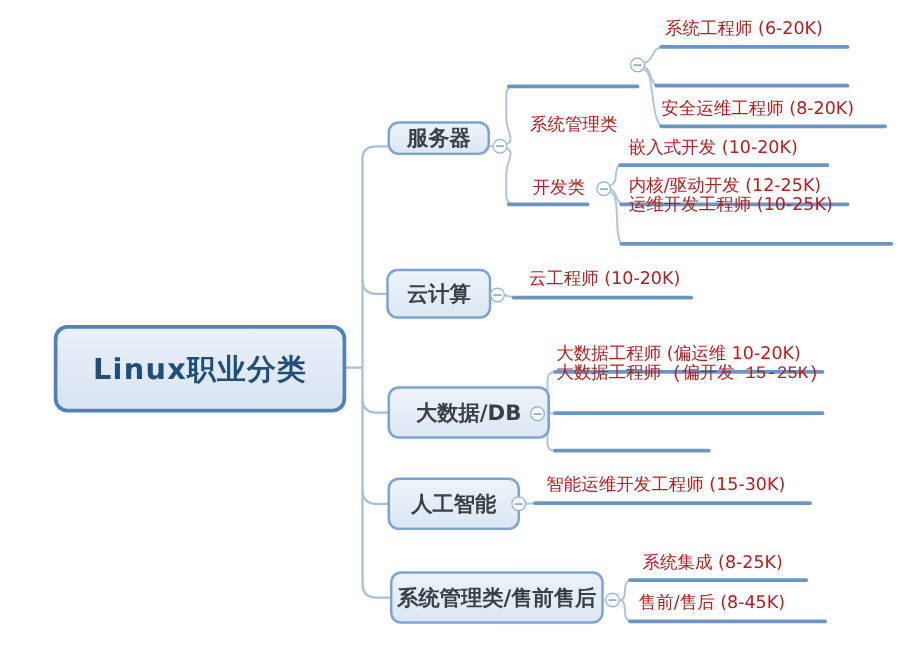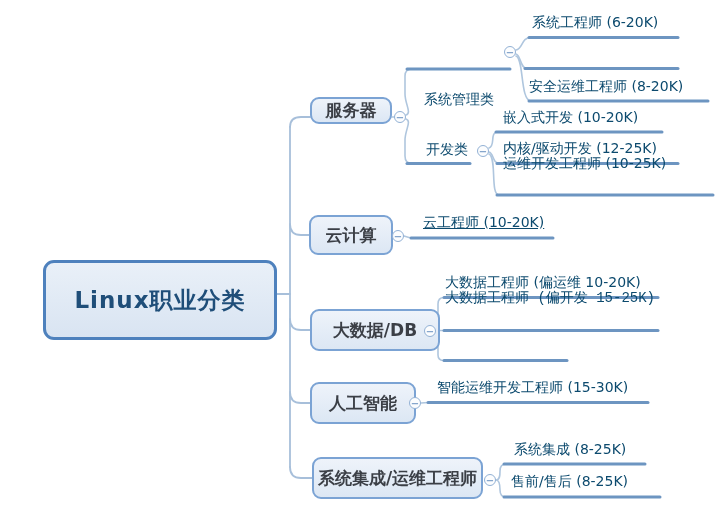--- a/index.html
+++ b/index.html
@@ -15,21 +15,21 @@
     background:linear-gradient(180deg,#eef3fa 0%,#dce7f4 100%);
     border:2px solid #7ba3d4; border-radius:9px;
     color:#3b3f46; font-size:17px; font-weight:600; white-space:nowrap;
   }
   .root {
     border:3px solid #4e81bd; border-radius:11px;
     background:linear-gradient(180deg,#e9f0f8 0%,#d9e4f2 100%);
     color:#1f4e79; font-size:23px; font-weight:bold; letter-spacing:1px;
   }
   .leaf, .sub {
-    position:absolute; font-size:14px; color:#0c4a6e; white-space:nowrap;
+    position:absolute; font-size:14px; color:#b91c1c; white-space:nowrap;
   }
   .collapse {
     position:absolute; box-sizing:border-box; width:12px; height:12px;
     border:1px solid #92b1d5; border-radius:50%; background:#fcfdfe;
     color:#7fa1c9; font-size:10px; line-height:9px; font-weight:bold;
     display:flex; align-items:center; justify-content:center; cursor:pointer;
   }
 </style>
 </head>
 <body>
@@ -76,42 +76,42 @@
       <path d="M411 238 L553 238"></path>
       <path d="M444 297.5 L658 297.5"></path>
       <path d="M444 330.5 L658 330.5"></path>
       <path d="M444 360.5 L567 360.5"></path>
       <path d="M428 402.5 L648 402.5"></path>
       <path d="M504 464 L645 464"></path>
       <path d="M504 497 L660 497"></path>
     </g>
   </svg>
 
-  <div class="box root" style="left:43px; top:260px; width:234px; height:80px;">Linux职业分类</div>
+  <div class="box root" style="left:43px; top:260px; width:234px; height:70px;">Linux职业分类</div>
 
   <div class="box" style="left:310px; top:97px; width:82px; height:27px;">服务器</div>
   <div class="box" style="left:309px; top:215px; width:84px; height:40px;">云计算</div>
   <div class="box" style="left:310px; top:309px; width:130px; height:42px;">大数据/DB</div>
   <div class="box" style="left:310px; top:382px; width:106px; height:42px;">人工智能</div>
-  <div class="box" style="left:312px; top:457px; width:171px; height:42px;">系统集成/运维工程师</div>
+  <div class="box" style="left:312px; top:457px; width:171px; height:42px;">系统管理类/售前售后</div>
 
   <div class="sub" style="left:424px; top:46px;margin-top:45px;">系统管理类</div>
   <div class="sub" style="left:426px; top:141px;">开发类</div>
 
   <div class="leaf" style="left:532px; top:14px;">系统工程师 (6-20K)</div>
   <div class="leaf" style="left:529px; top:78px;">安全运维工程师 (8-20K)</div>
   <div class="leaf" style="left:503px; top:109px;">嵌入式开发 (10-20K)</div>
   <div class="leaf" style="left:503px; top:140px;">内核/驱动开发 (12-25K)</div>
   <div class="leaf" style="left:503px; top:155px;">运维开发工程师 (10-25K)</div>
-  <div class="leaf" style="left:423px; top:214px;text-decoration:underline;">云工程师 (10-20K)</div>
+  <div class="leaf" style="left:423px; top:214px;">云工程师 (10-20K)</div>
   <div class="leaf" style="left:445px; top:274px;">大数据工程师 (偏运维 10-20K)</div>
   <div class="leaf" style="left:445px; top:289px;font-family:Liberation Mono, monospace;">大数据工程师 (偏开发 15-25K)</div>
   <div class="leaf" style="left:437px; top:379px;">智能运维开发工程师 (15-30K)</div>
   <div class="leaf" style="left:514px; top:441px;">系统集成 (8-25K)</div>
-  <div class="leaf" style="left:511px; top:473px;">售前/售后 (8-25K)</div>
+  <div class="leaf" style="left:511px; top:473px;">售前/售后 (8-45K)</div>
 
   <div class="collapse" style="left:394px; top:111px;">−</div>
   <div class="collapse" style="left:504px; top:46px;">−</div>
   <div class="collapse" style="left:477px; top:145px;">−</div>
   <div class="collapse" style="left:392px; top:230px;">−</div>
   <div class="collapse" style="left:424px; top:325px;">−</div>
   <div class="collapse" style="left:409px; top:397px;">−</div>
   <div class="collapse" style="left:484px; top:474px;">−</div>
 
 </div>

